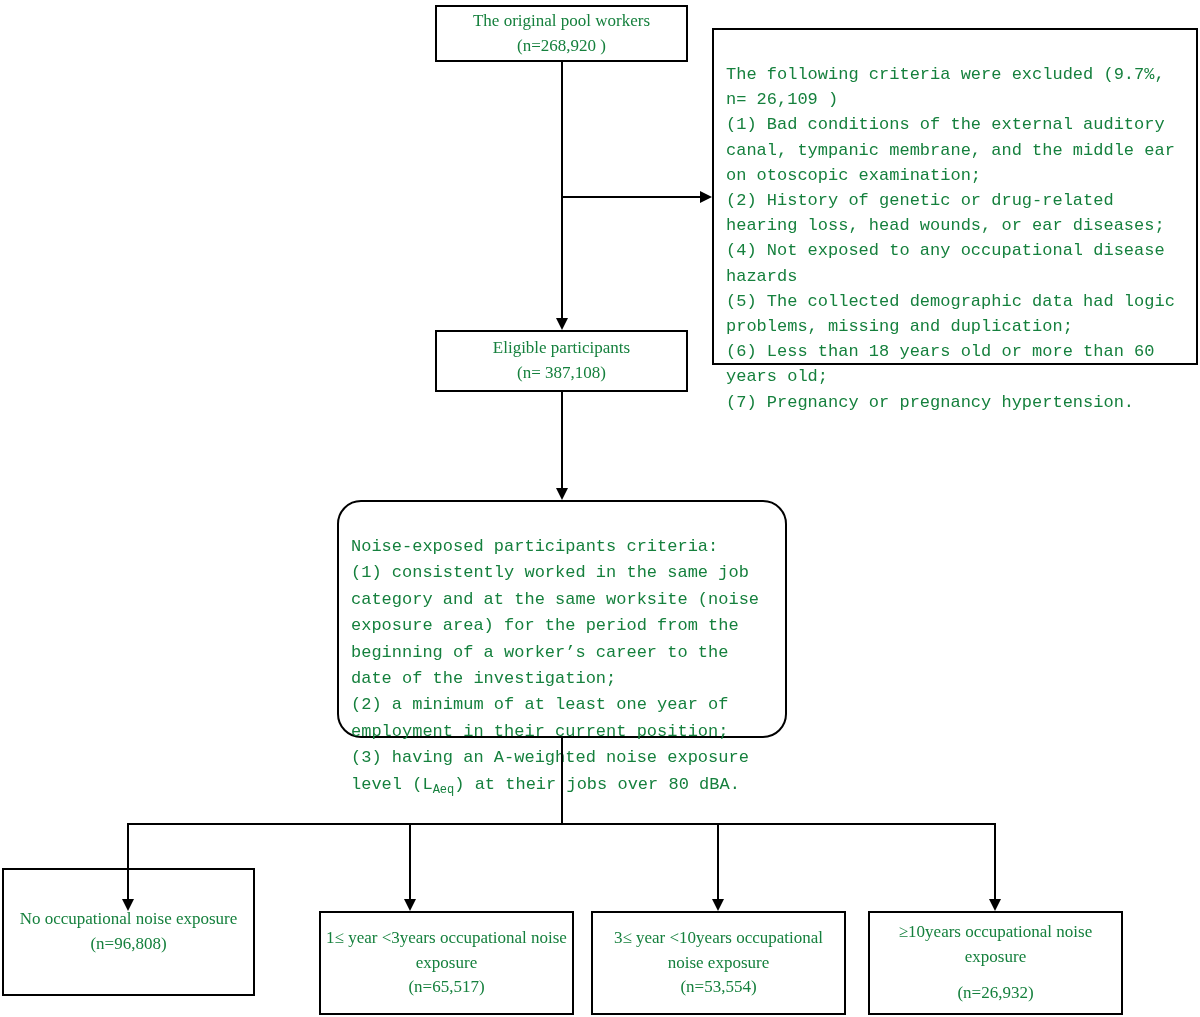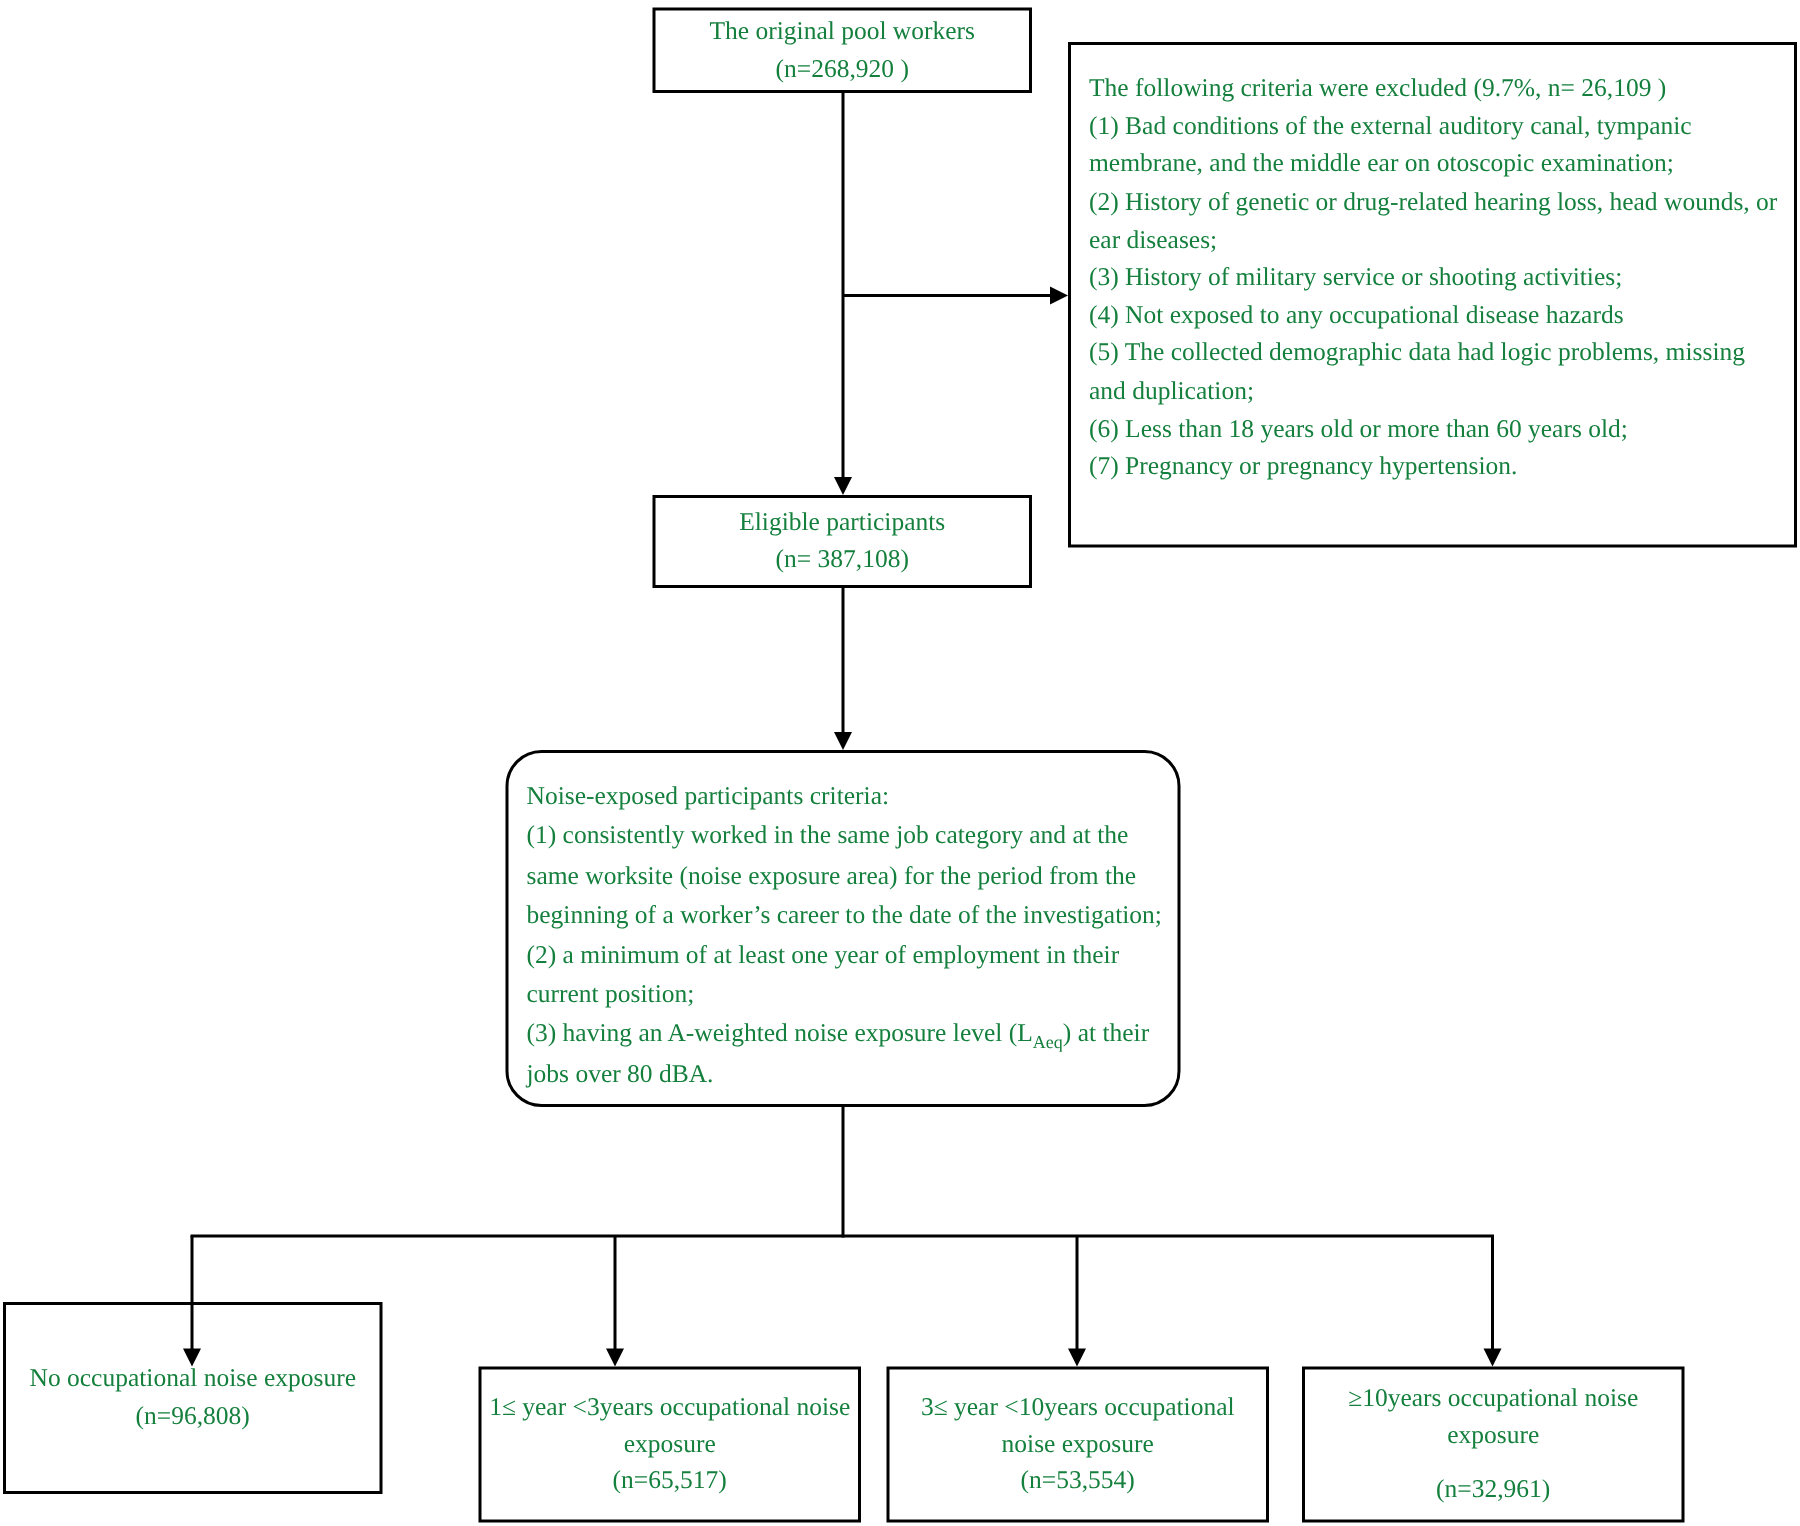--- a/index.html
+++ b/index.html
@@ -8,21 +8,21 @@
     font-family:"Liberation Serif","DejaVu Serif",serif; color:#15803d;
   }
   .box {
     position:absolute; border:2px solid #000; background:#fff;
     box-sizing:border-box; font-size:17px;
   }
   .box.centered {
     display:flex; flex-direction:column; align-items:center; justify-content:center;
     text-align:center; line-height:1.45; padding:2px 4px;
   }
-  .box.textblock { padding:16px 10px 0 12px; }
+  .box.textblock { padding:32px 10px 0 12px;font-family:Liberation Mono, monospace; }
   .excluded-box { line-height:25.2px; }
   .criteria-box { line-height:26.4px; }
   .textblock p { margin:0; }
   sub.small { font-size:12px; line-height:0; }
   .vline, .hline { position:absolute; background:#000; }
   .arrow-down {
     position:absolute; width:0; height:0;
     border-left:6px solid transparent; border-right:6px solid transparent;
     border-top:12px solid #000;
   }
@@ -39,21 +39,20 @@
 
   <div class="box centered" style="left:435px; top:5px; width:253px; height:57px;">
     <div>The original pool workers</div>
     <div>(n=268,920 )</div>
   </div>
 
   <div class="box textblock excluded-box" style="left:712px; top:28px; width:486px; height:337px;">
     <p>The following criteria were excluded (9.7%, n= 26,109 )</p>
     <p>(1) Bad conditions of the external auditory canal, tympanic membrane, and the middle ear on otoscopic examination;</p>
     <p>(2) History of genetic or drug-related hearing loss, head wounds, or ear diseases;</p>
-    <p>(3) History of military service or shooting activities;</p>
     <p>(4) Not exposed to any occupational disease hazards</p>
     <p>(5) The collected demographic data had logic problems, missing and duplication;</p>
     <p>(6) Less than 18 years old or more than 60 years old;</p>
     <p>(7) Pregnancy or pregnancy hypertension.</p>
   </div>
 
   <div class="box centered" style="left:435px; top:330px; width:253px; height:62px;">
     <div>Eligible participants</div>
     <div>(n= 387,108)</div>
   </div>
@@ -75,21 +74,21 @@
     <div>(n=65,517)</div>
   </div>
 
   <div class="box centered" style="left:591px; top:911px; width:255px; height:104px;">
     <div>3≤ year &lt;10years occupational noise exposure</div>
     <div>(n=53,554)</div>
   </div>
 
   <div class="box centered" style="left:868px; top:911px; width:255px; height:104px;gap:12px;">
     <div>≥10years occupational noise exposure</div>
-    <div>(n=32,961)</div>
+    <div>(n=26,932)</div>
   </div>
 
   <div class="vline" style="left:561px; top:62px; width:2px; height:258px;"></div>
   <div class="arrow-down" style="left:556px; top:318px;"></div>
 
   <div class="hline" style="left:562px; top:196px; width:140px; height:2px;"></div>
   <div class="arrow-right" style="left:700px; top:191px;"></div>
 
   <div class="vline" style="left:561px; top:392px; width:2px; height:98px;"></div>
   <div class="arrow-down" style="left:556px; top:488px;"></div>

